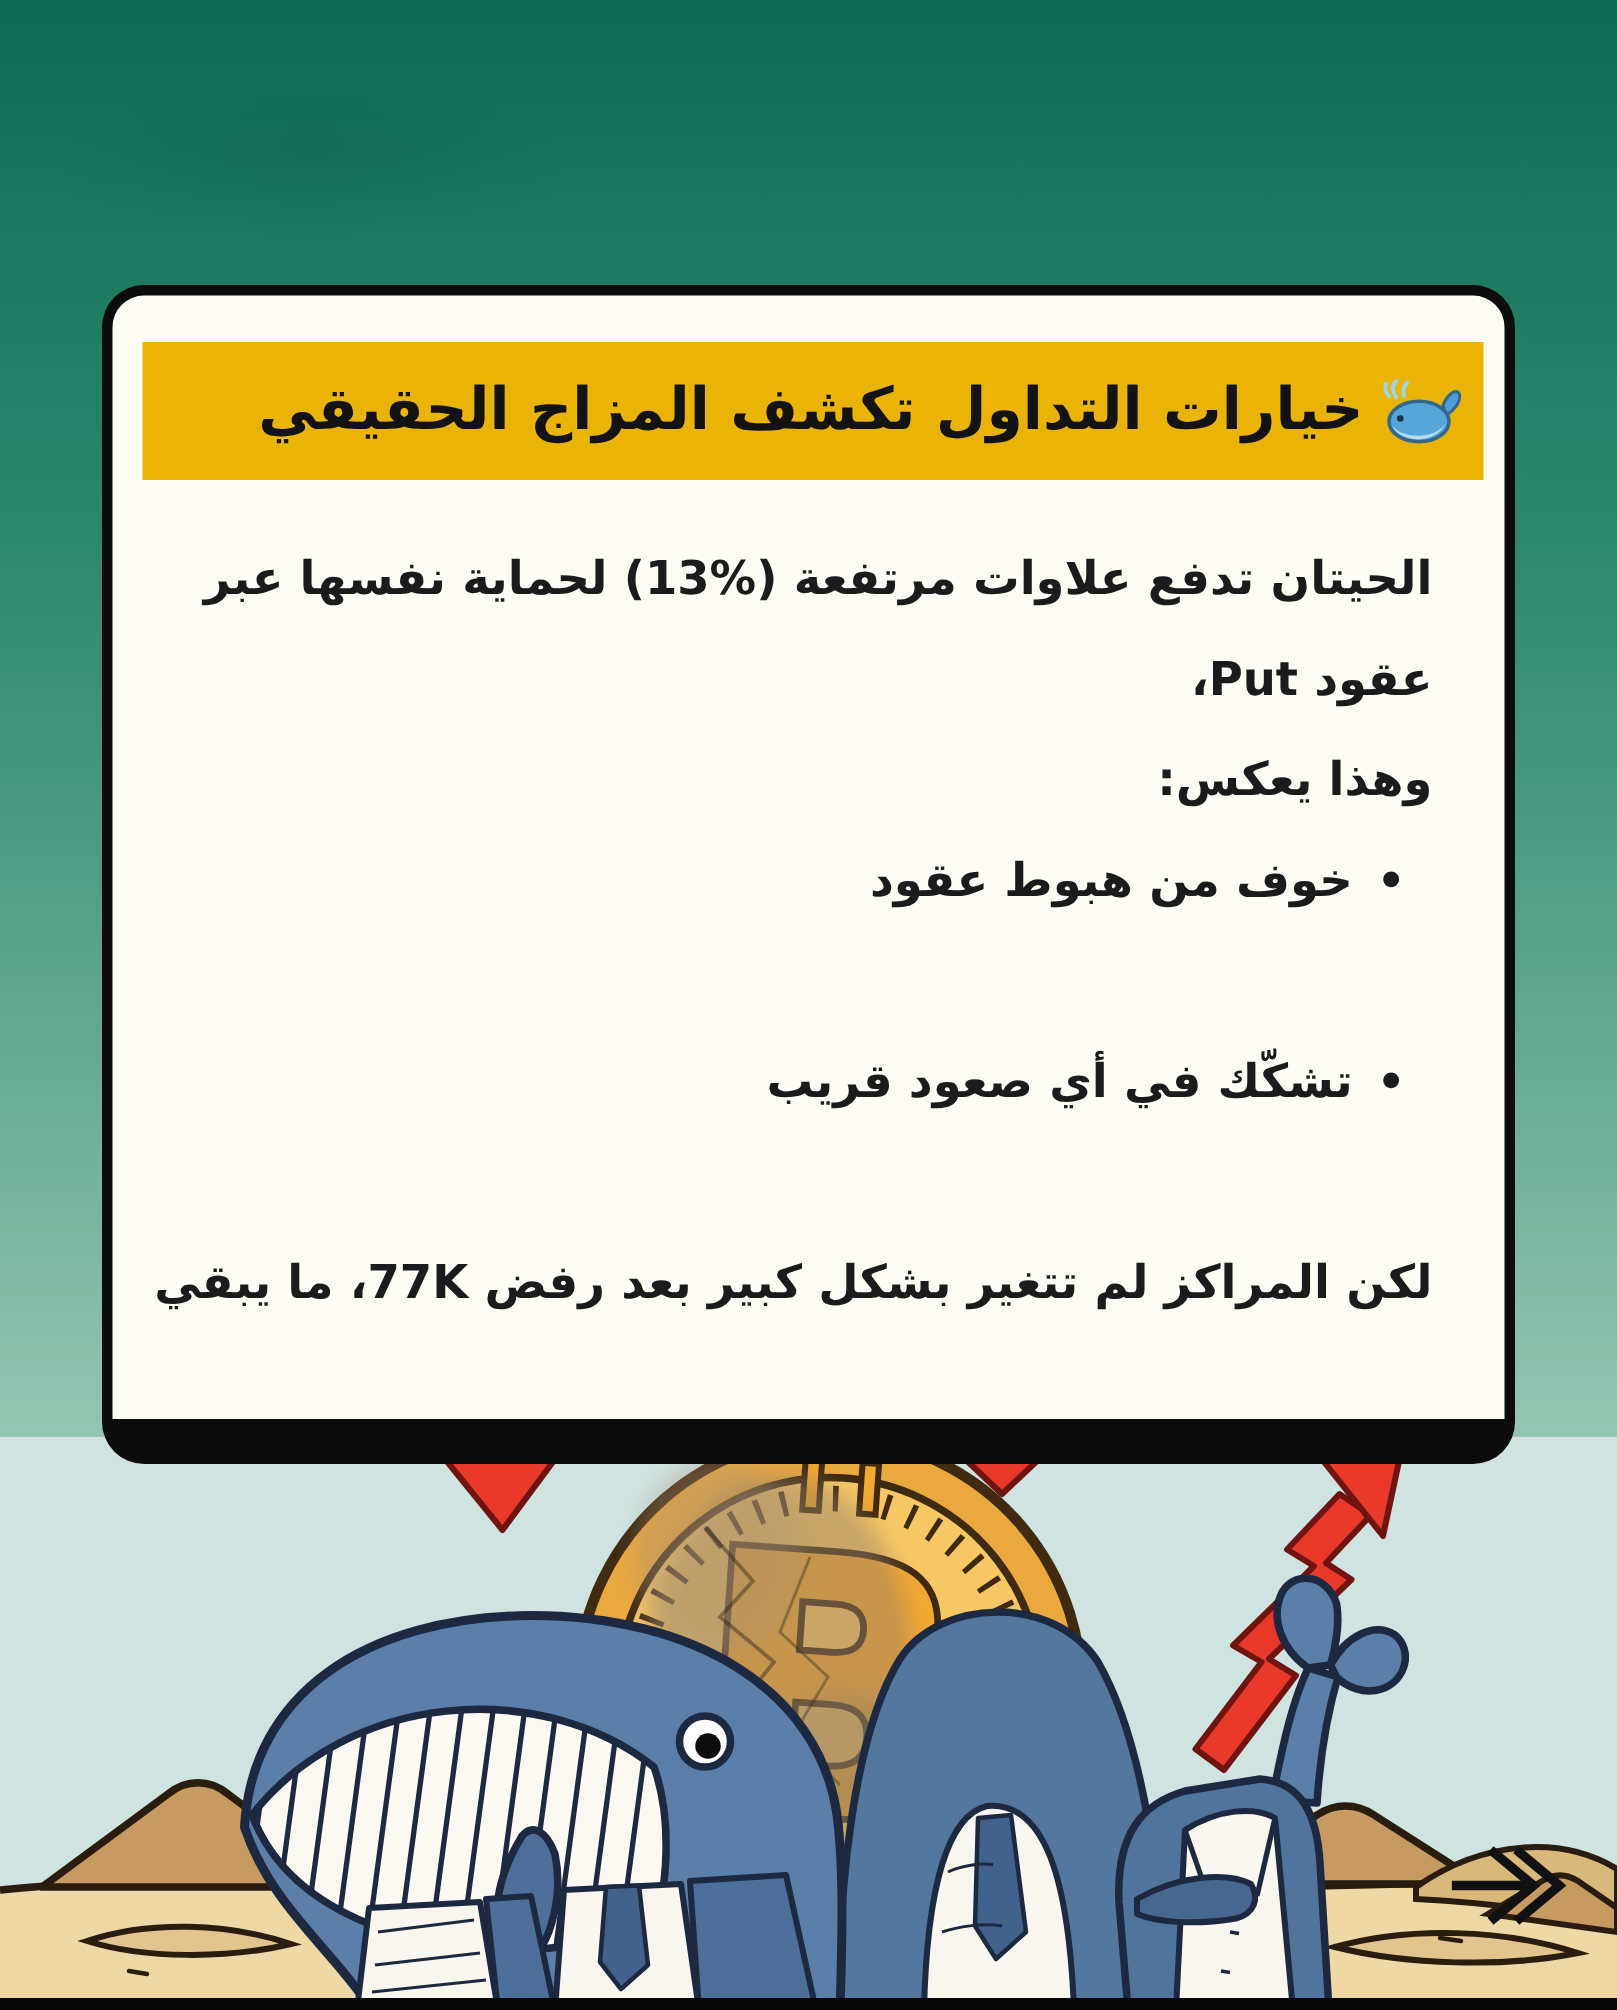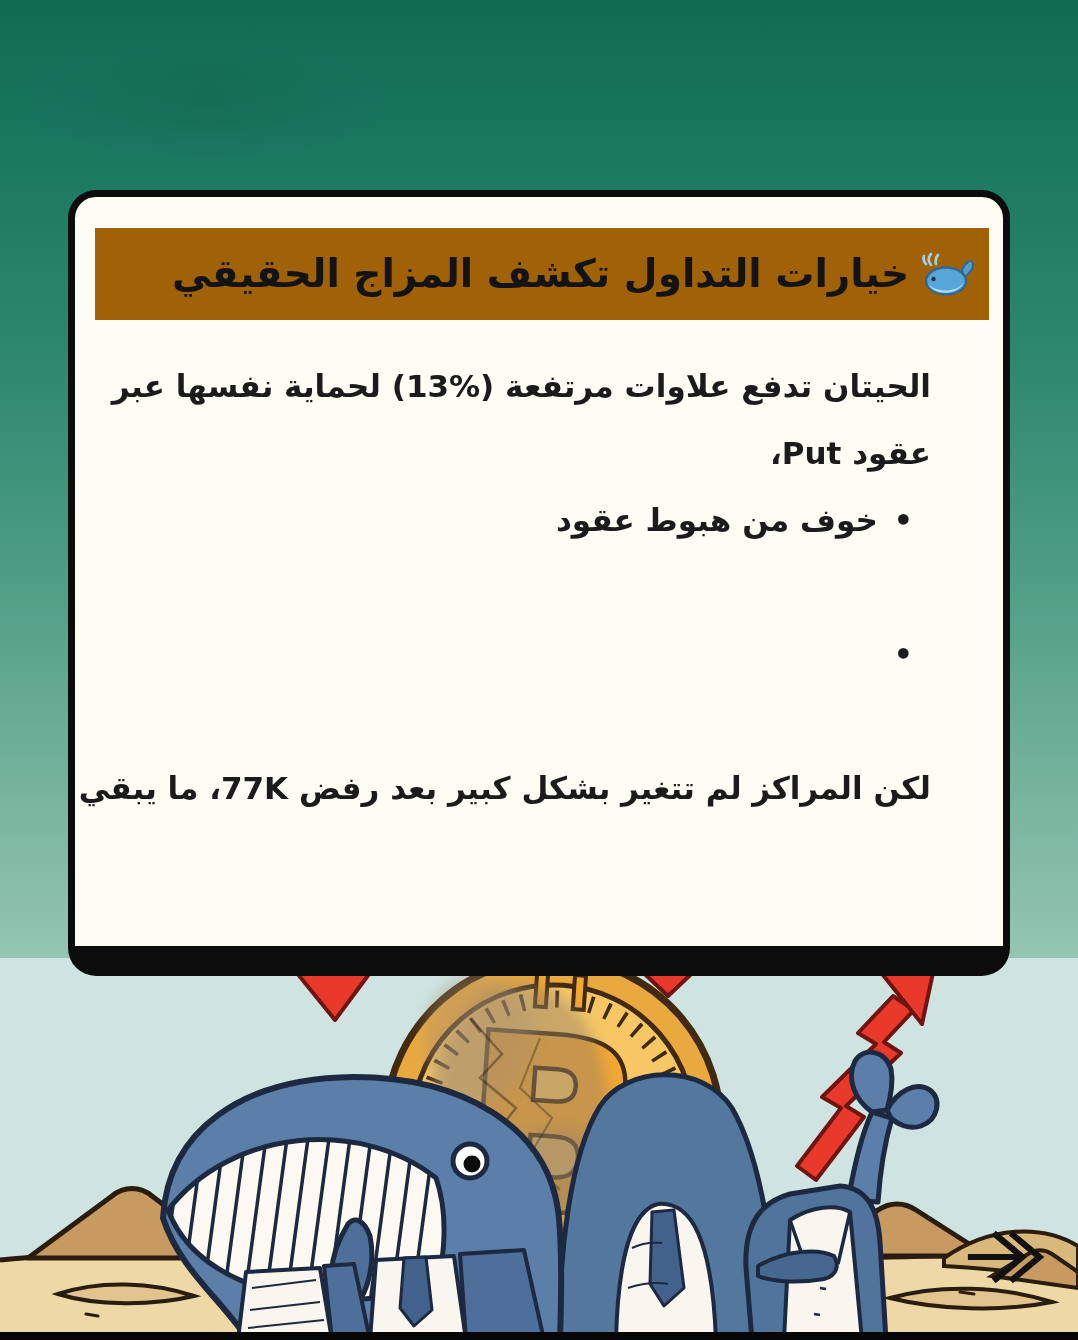--- a/index.html
+++ b/index.html
@@ -12,27 +12,27 @@
     position:absolute;left:18px;top:42px;width:380px;height:120px;
     background:radial-gradient(ellipse at 50% 50%, rgba(8,42,32,0.10), rgba(8,42,32,0) 70%);
     z-index:1;
   }
   .card{
     position:absolute;left:68px;top:190px;width:942px;height:786px;
     background:#fdfcf5;border:7px solid #0c0c0c;border-bottom-width:30px;
     border-radius:28px;box-sizing:border-box;z-index:3;
   }
   .title-box{
-    margin:31px 14px 0 20px;height:92px;background:#a16207;
+    margin:31px 14px 0 20px;height:92px;background:#eab308;
     display:flex;align-items:center;gap:12px;padding:0 14px 0 8px;
   }
   .whale-icon{flex:0 0 auto;display:flex;align-items:center;}
   .whale-icon svg{width:54px;height:46px;}
   .title-text{font-size:39px;font-weight:800;color:#131313;line-height:1.1;}
-  .card-body{margin-top:33px;padding:0 72px 0 40px;}
+  .card-body{margin-top:33px;padding:0 48px 0 40px;}
   .line{height:67px;line-height:67px;font-size:31px;font-weight:700;color:#1b1b1b;white-space:nowrap;}
   .line.u span{text-decoration-thickness:3px;text-underline-offset:10px;}
   .bullet{display:flex;align-items:center;gap:16px;padding-right:18px;}
   .bullet .dot{font-size:30px;line-height:67px;}
   .gap{margin-top:67px;}
   .illustration{position:absolute;left:0;top:958px;width:1078px;height:382px;z-index:1;}
   .next-arrow{position:absolute;left:966px;top:1228px;width:84px;height:58px;z-index:4;cursor:pointer;}
   .bottom-strip{position:absolute;left:0;top:1332px;width:1078px;height:8px;background:#060606;z-index:5;}
 </style>
 </head>
@@ -53,26 +53,28 @@
           <path d="M7,33 C15,42 36,42 43,31 C37,45 13,45 7,33 Z" fill="#b5ddf0"></path>
           <circle cx="12.5" cy="28" r="2.2" fill="#16324a"></circle>
         </svg>
       </span>
       <span class="title-text">خيارات التداول تكشف المزاج الحقيقي</span>
     </div>
 
     <div class="card-body">
       <div class="line">الحيتان تدفع علاوات مرتفعة (%13) لحماية نفسها عبر</div>
       <div class="line u"><span>عقود Put،</span></div>
+      <div class="line">وهذا يعكس:</div>
       <div class="line bullet">
         <span class="dot">•</span>
         <span>خوف من هبوط عقود</span>
       </div>
       <div class="line bullet gap">
         <span class="dot">•</span>
+        <span>تشكّك في أي صعود قريب</span>
       </div>
       <div class="line gap">لكن المراكز لم تتغير بشكل كبير بعد رفض 77K، ما يبقي</div>
     </div>
   </div>
 
   <svg class="illustration" viewBox="0 0 1078 382">
     <defs>
       <filter id="blur6" x="-40%" y="-40%" width="180%" height="180%">
           <feGaussianBlur stdDeviation="7"></feGaussianBlur>
         </filter>

